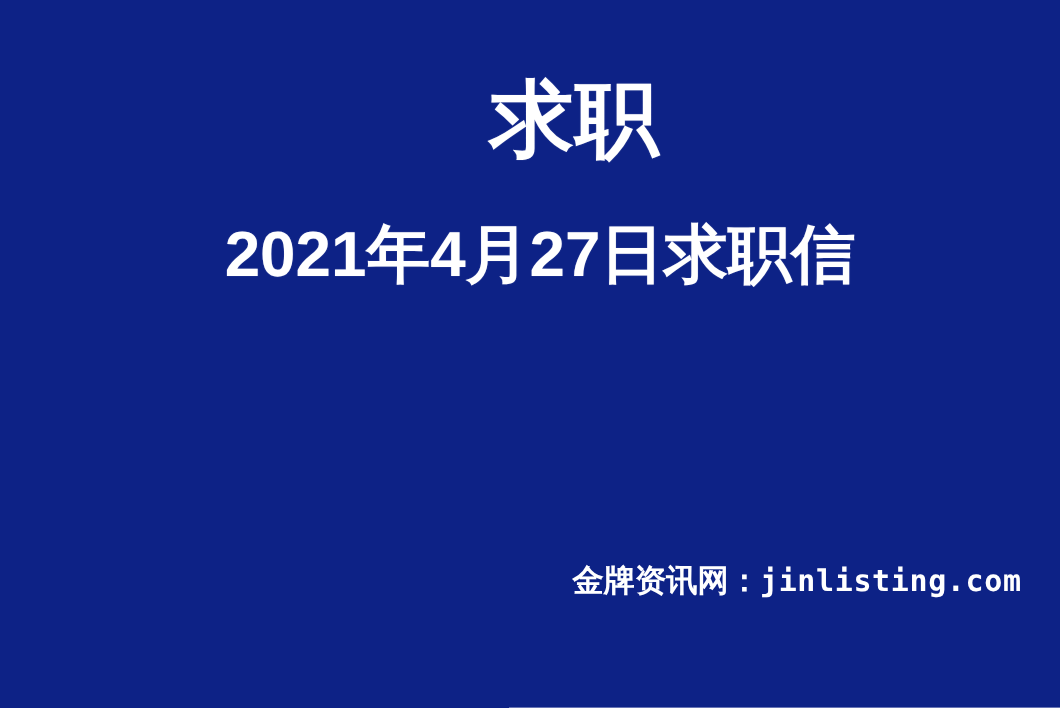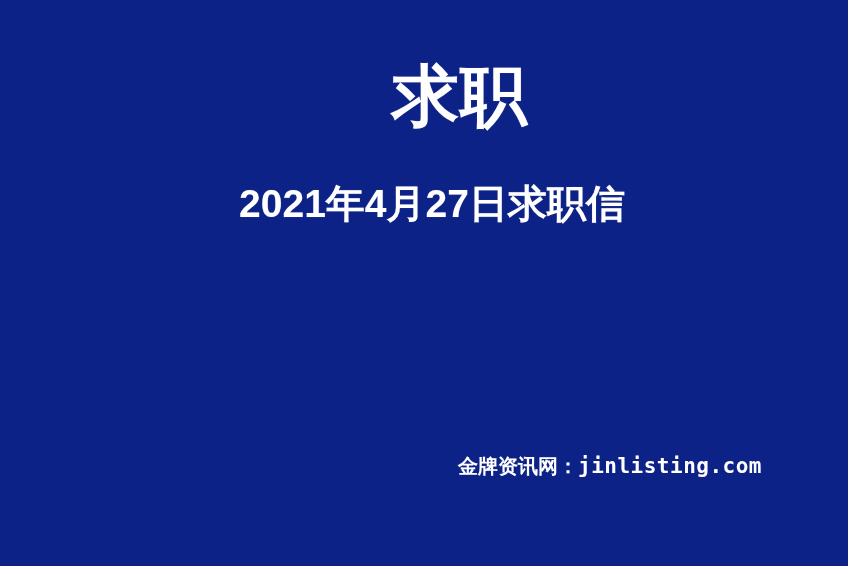--- a/index.html
+++ b/index.html
@@ -42,21 +42,21 @@
   
   #body-block {
     position: absolute;
     left: 168px;
     top: 168px;
     width: 528px;
     text-align: center;
     color: #FFFFFF;
     font-family: "Liberation Sans", "DejaVu Sans", sans-serif;
     font-weight: 700;
-    font-size: 39px;
+    font-size: 51px;
     line-height: 72px;
     letter-spacing: 0px;
   }
   #body-block .bodyline {
     display: block;
     white-space: nowrap;
     text-shadow: 0 0 1px rgba(255,255,255,0.3);
   }
 
   
@@ -68,27 +68,27 @@
     text-align: left;
     color: #FFFFFF;
     font-weight: 700;
     font-size: 26px;
     line-height: 34px;
     white-space: nowrap;
   }
   #footer .cn {
     font-family: "Liberation Sans", "DejaVu Sans", sans-serif;
     font-weight: 700;
-    font-size: 20px;
+    font-size: 25px;
     letter-spacing: 0px;
   }
   #footer .url {
     font-family: "DejaVu Sans Mono", "Liberation Mono", monospace;
     font-weight: 700;
-    font-size: 21px;
+    font-size: 24px;
     letter-spacing: 0.5px;
   }
 </style>
 </head>
 <body>
 
 <div id="poster" style="background: rgb(13, 34, 134);">
 
   <div id="title" style="color: rgb(255, 255, 255);">求职</div>
 

